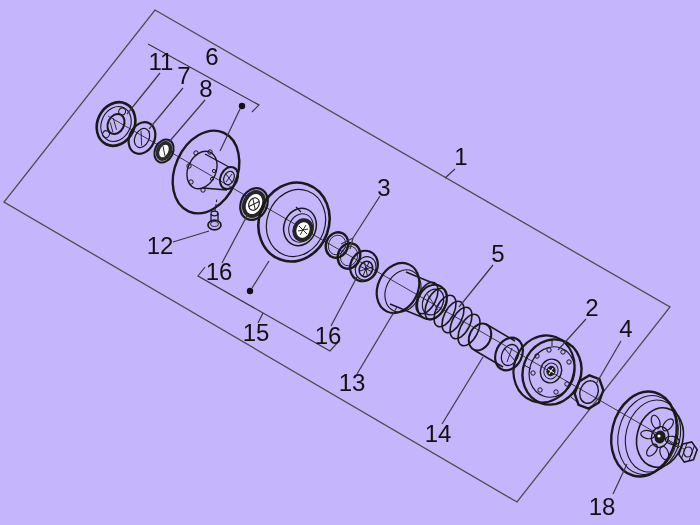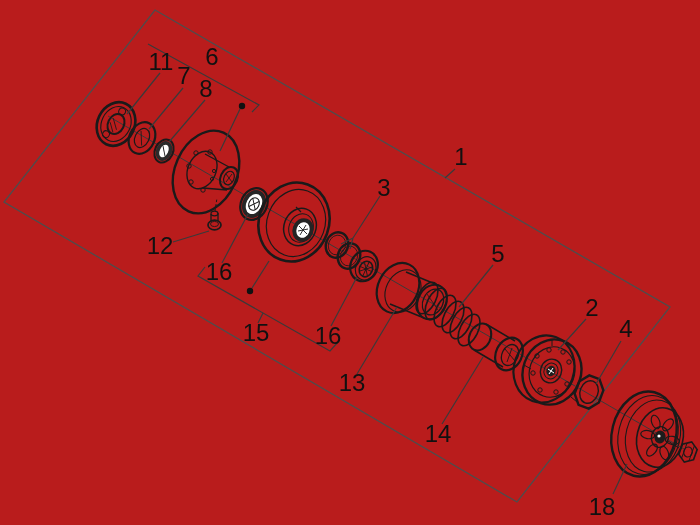--- a/index.html
+++ b/index.html
@@ -1,16 +1,16 @@
 <!DOCTYPE html>
 <html><head>
 <meta charset="utf-8">
 <style>
   html,body{margin:0;padding:0;background:#fff;overflow:hidden;}
-  .stage{width:700px;height:525px;background:#b91c1c;position:relative;font-family:"Liberation Sans",sans-serif;}
+  .stage{width:700px;height:525px;background:#c4b5fd;position:relative;font-family:"Liberation Sans",sans-serif;}
   svg{display:block;}
   text.callout{font-family:"Liberation Sans",sans-serif;font-size:24px;fill:#111;}
   .ln{stroke:#3a3a3a;stroke-width:1.2;fill:none;}
   .part{stroke:#1a1a1a;fill:none;}
 </style>
 </head>
 <body>
 
 <div class="stage">
 <svg width="700" height="525" viewBox="0 0 700 525" xmlns="http://www.w3.org/2000/svg">

